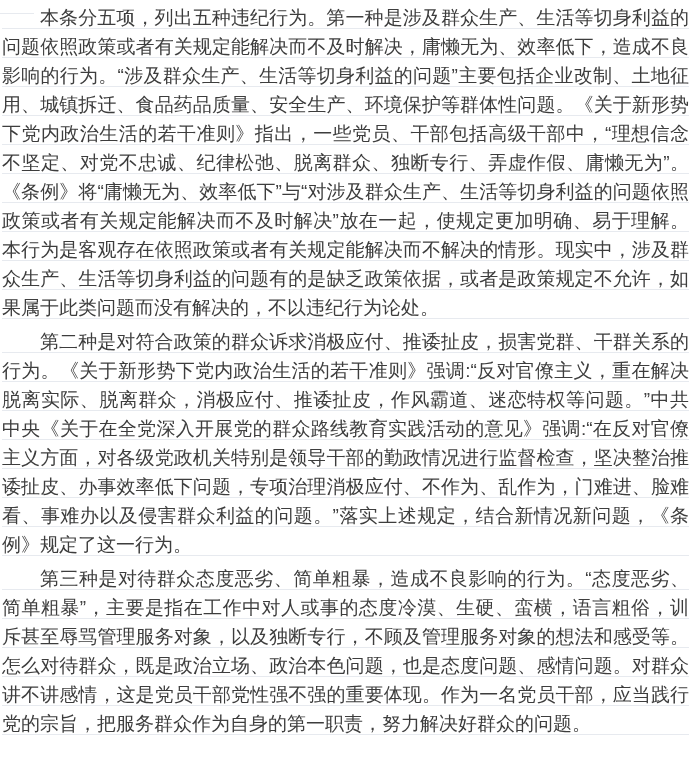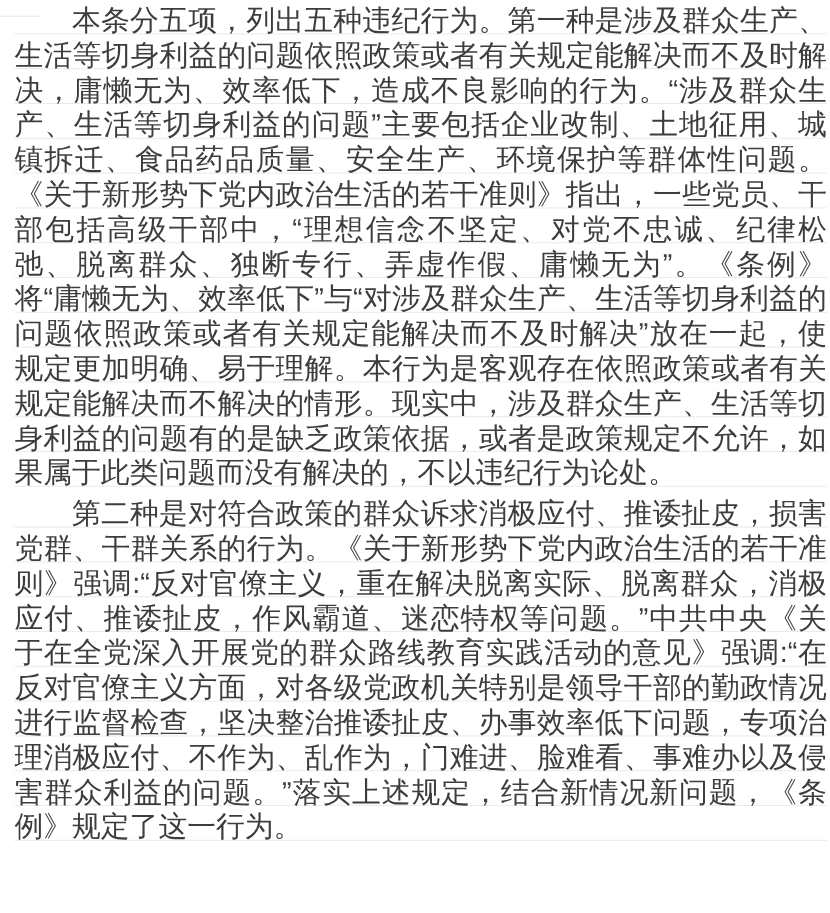--- a/index.html
+++ b/index.html
@@ -16,27 +16,27 @@
     font-family: "Liberation Sans", "DejaVu Sans", sans-serif;
   }
   .doc {
     position: relative;
     width: 692px;
     height: 761px;
     padding: 3px 3px 0 2px;
     background: var(--bg-color);
   }
   .para {
-    font-size: 24px;
+    font-size: 19px;
     line-height: 29px;
     color: var(--text-color);
     text-align: justify;
     text-indent: 2em;
     letter-spacing: 0;
-    margin: 0 0 5px 10px;
+    margin: 0 0 5px 0;
     
     background-image: linear-gradient(
       to bottom,
       transparent 0px,
       transparent 25px,
       var(--rule-color) 25px,
       var(--rule-color) 26px,
       transparent 26px
     );
     background-size: 100% 29px;
@@ -52,13 +52,14 @@
     background: var(--rule-color);
   }
 </style>
 </head>
 <body>
 
 <div class="doc">
   <div class="rule-fragment"></div>
   <p class="para">本条分五项，列出五种违纪行为。第一种是涉及群众生产、生活等切身利益的问题依照政策或者有关规定能解决而不及时解决，庸懒无为、效率低下，造成不良影响的行为。“涉及群众生产、生活等切身利益的问题”主要包括企业改制、土地征用、城镇拆迁、食品药品质量、安全生产、环境保护等群体性问题。《关于新形势下党内政治生活的若干准则》指出，一些党员、干部包括高级干部中，“理想信念不坚定、对党不忠诚、纪律松弛、脱离群众、独断专行、弄虚作假、庸懒无为”。《条例》将“庸懒无为、效率低下”与“对涉及群众生产、生活等切身利益的问题依照政策或者有关规定能解决而不及时解决”放在一起，使规定更加明确、易于理解。本行为是客观存在依照政策或者有关规定能解决而不解决的情形。现实中，涉及群众生产、生活等切身利益的问题有的是缺乏政策依据，或者是政策规定不允许，如果属于此类问题而没有解决的，不以违纪行为论处。</p>
   <p class="para">第二种是对符合政策的群众诉求消极应付、推诿扯皮，损害党群、干群关系的行为。《关于新形势下党内政治生活的若干准则》强调:“反对官僚主义，重在解决脱离实际、脱离群众，消极应付、推诿扯皮，作风霸道、迷恋特权等问题。”中共中央《关于在全党深入开展党的群众路线教育实践活动的意见》强调:“在反对官僚主义方面，对各级党政机关特别是领导干部的勤政情况进行监督检查，坚决整治推诿扯皮、办事效率低下问题，专项治理消极应付、不作为、乱作为，门难进、脸难看、事难办以及侵害群众利益的问题。”落实上述规定，结合新情况新问题，《条例》规定了这一行为。</p>
+  <p class="para">第三种是对待群众态度恶劣、简单粗暴，造成不良影响的行为。“态度恶劣、简单粗暴”，主要是指在工作中对人或事的态度冷漠、生硬、蛮横，语言粗俗，训斥甚至辱骂管理服务对象，以及独断专行，不顾及管理服务对象的想法和感受等。怎么对待群众，既是政治立场、政治本色问题，也是态度问题、感情问题。对群众讲不讲感情，这是党员干部党性强不强的重要体现。作为一名党员干部，应当践行党的宗旨，把服务群众作为自身的第一职责，努力解决好群众的问题。</p>
 </div>
 
 </body></html>

